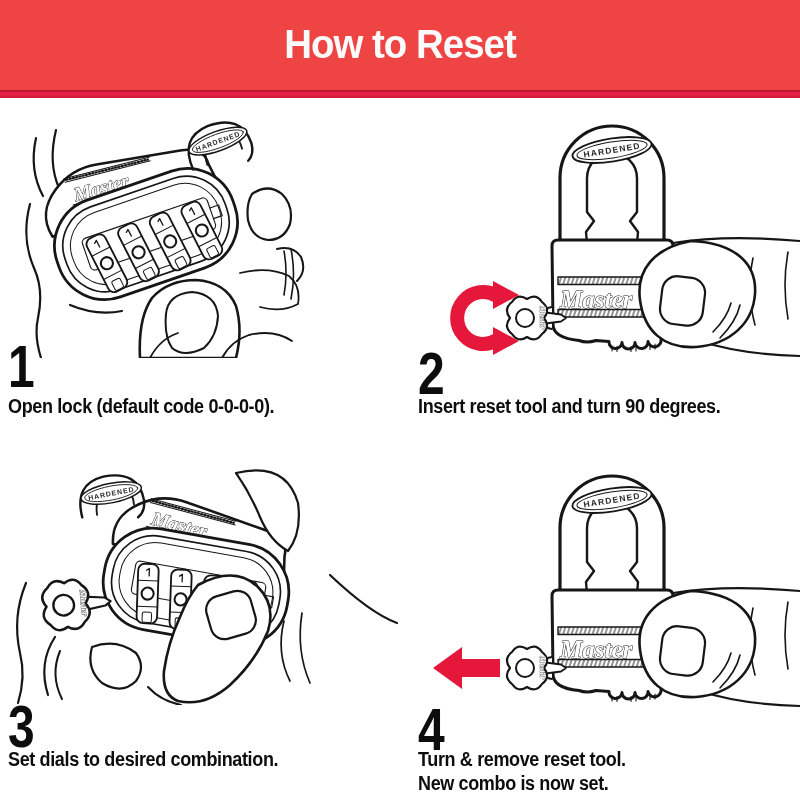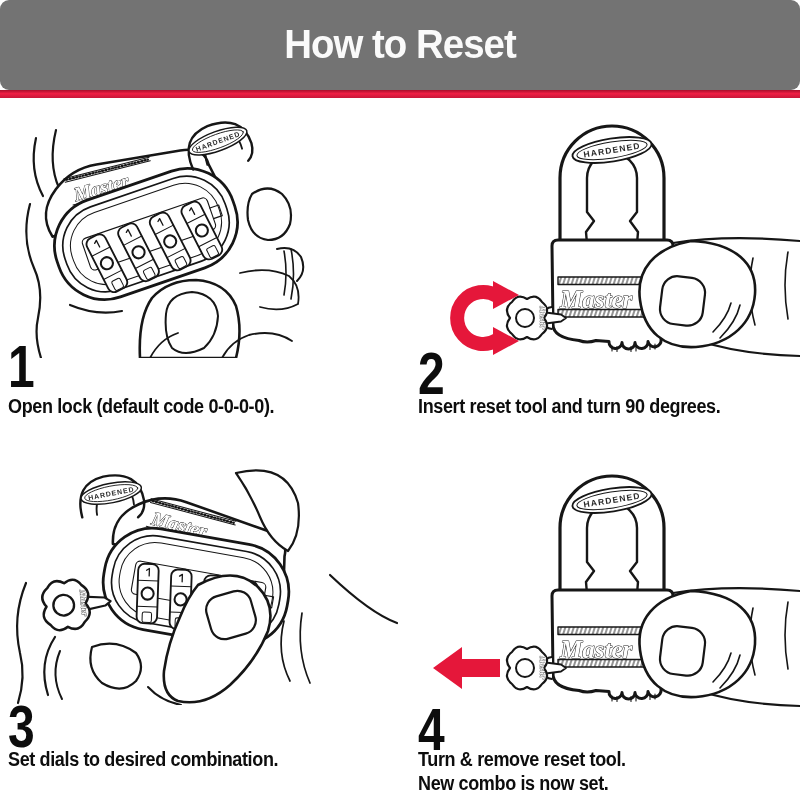--- a/index.html
+++ b/index.html
@@ -1,21 +1,21 @@
 <!DOCTYPE html>
 <html><head>
 <meta charset="utf-8">
 <style>
   html,body{margin:0;padding:0;}
   body{
     width:800px;height:800px;position:relative;background:#ffffff;
     font-family:"Liberation Sans",sans-serif;color:#111;overflow:hidden;
   }
   .header-bar{
-    position:absolute;left:0;top:0;width:800px;height:90px;background:#737373;border-radius:9px;
+    position:absolute;left:0;top:0;width:800px;height:90px;background:#ef4444;
   }
   .header-title{
     width:800px;text-align:center;line-height:88px;color:#fafafa;
     font-size:40px;font-weight:bold;letter-spacing:-1px;
     transform:scaleX(.96);transform-origin:center;
   }
   .accent-stripe{
     position:absolute;left:0;top:90px;width:800px;height:8px;
     background:linear-gradient(to bottom,#a80f2c,#ef1f45 45%,#c8173a);
   }

